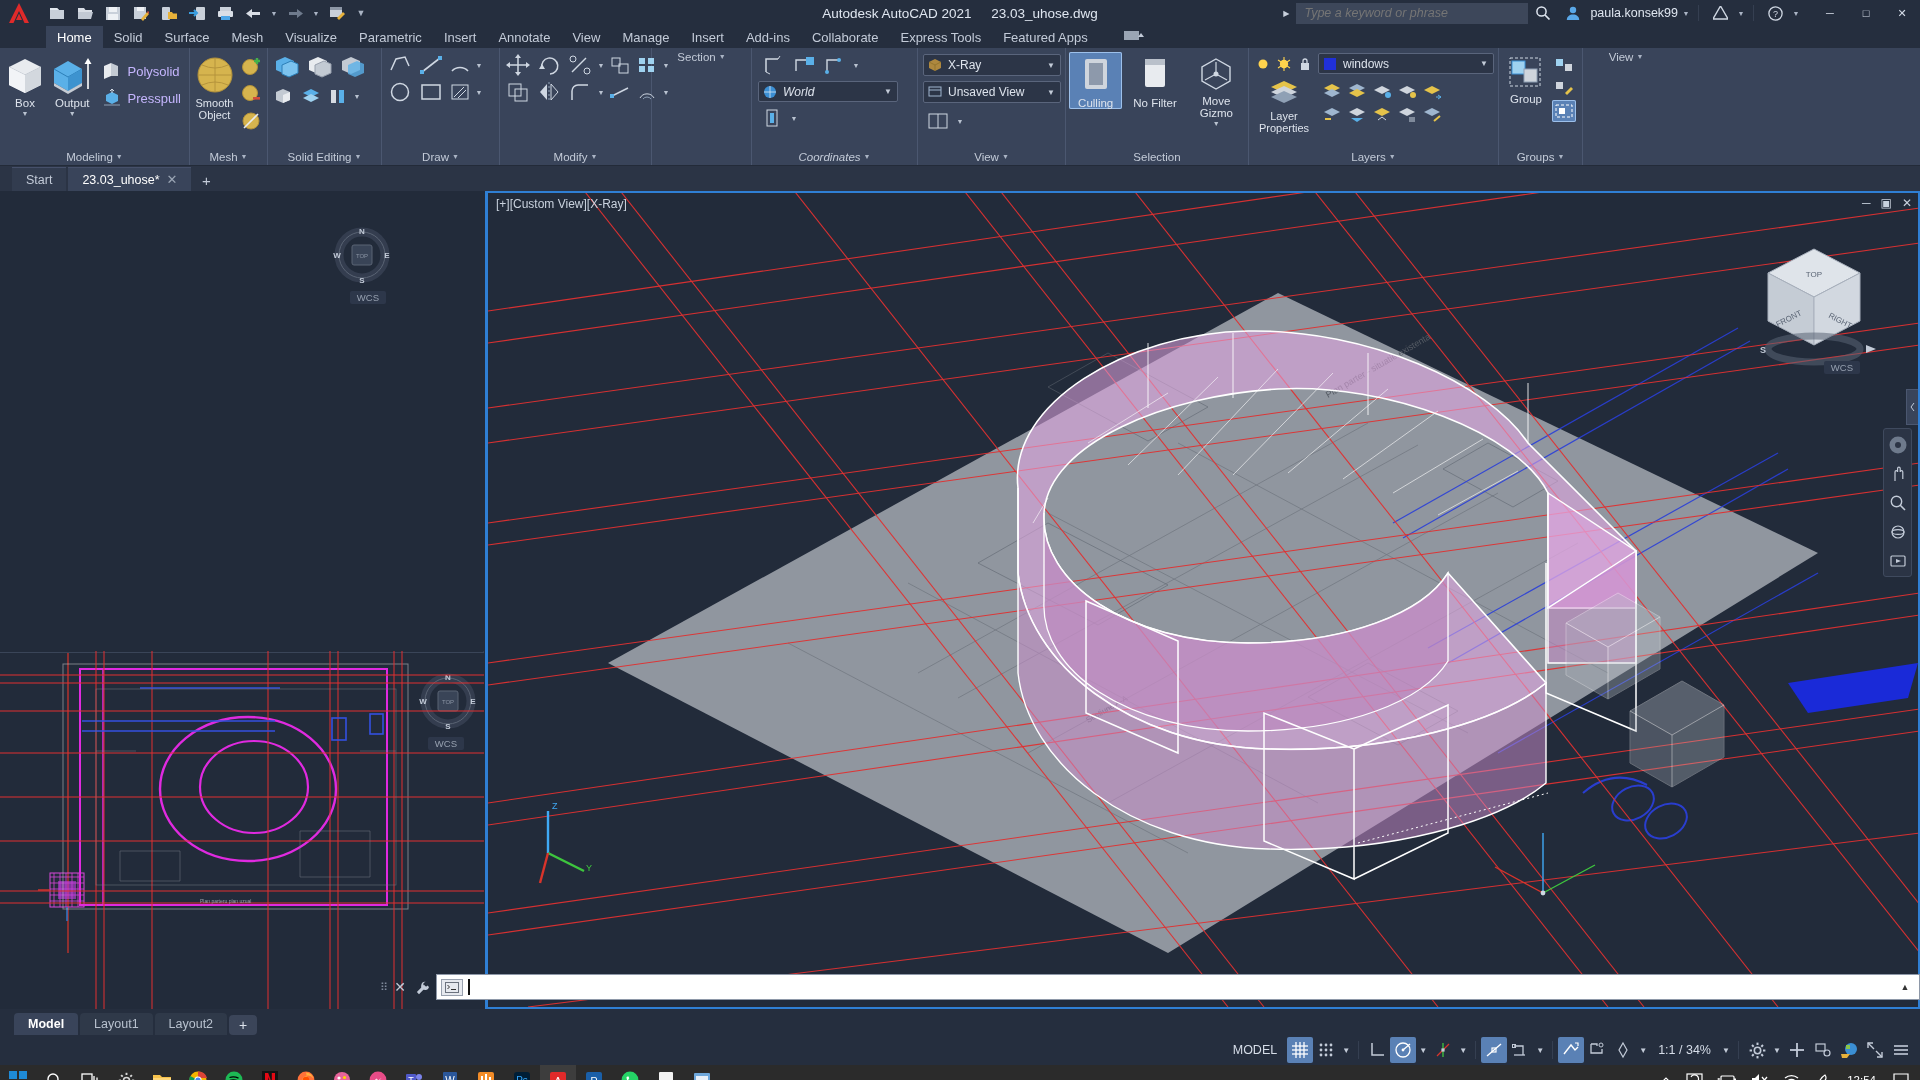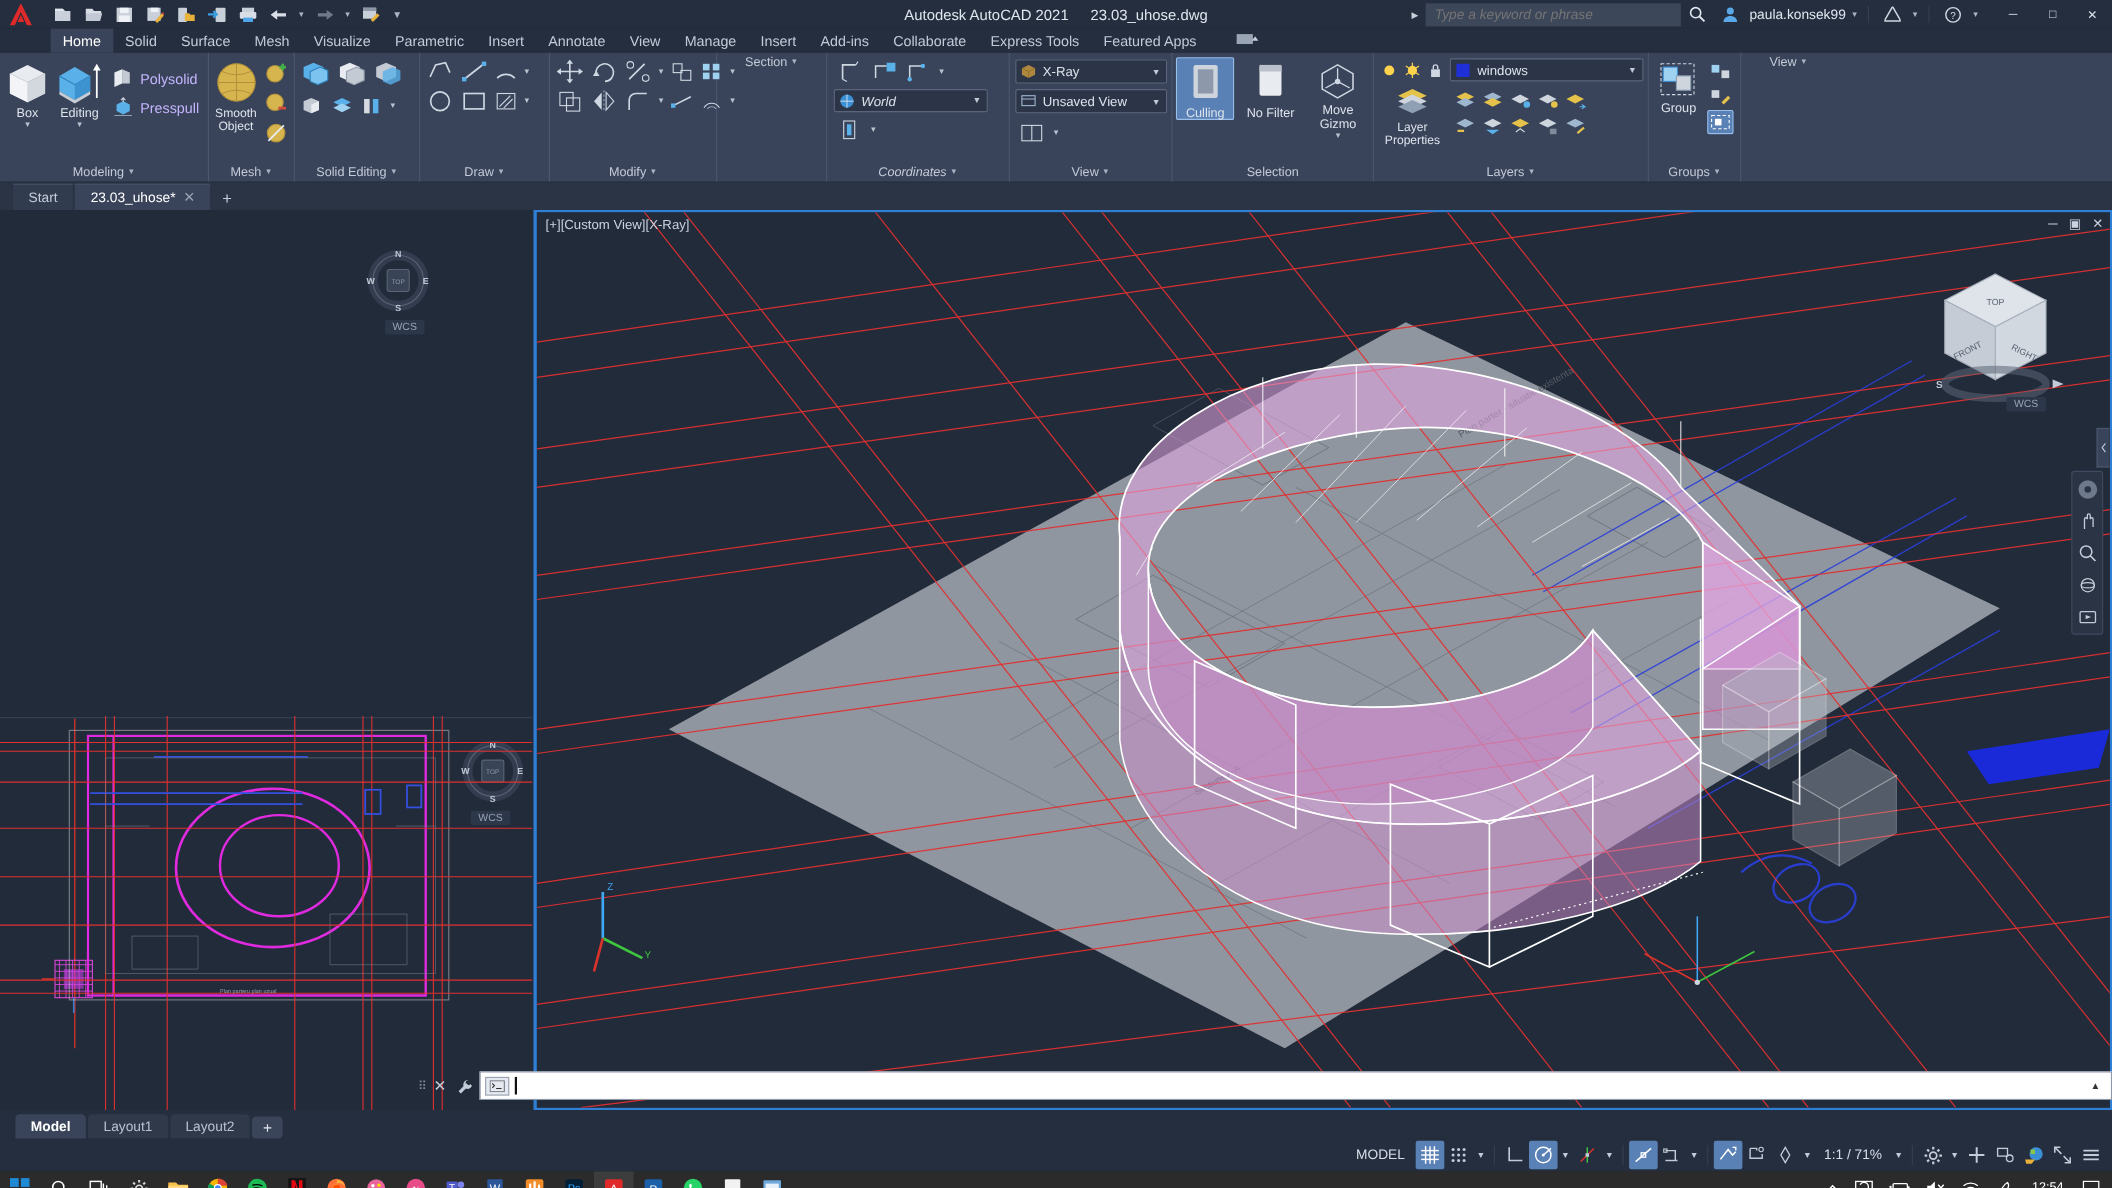--- a/index.html
+++ b/index.html
@@ -292,21 +292,21 @@
       </div>
       <div class="big-btn" style="width:58px;">
         <svg width="48" height="40" viewBox="0 0 48 40">
             <path d="M6 14 L20 6 L34 14 L34 28 L20 36 L6 28Z" fill="#5ab0e8"></path>
             <path d="M6 14 L20 22 L34 14" fill="none" stroke="#2c7fb8" stroke-width="1"></path>
             <path d="M20 22 L34 14 L34 28 L20 36Z" fill="#3d93cf"></path>
             <path d="M6 28 L20 36 L34 28 L34 31 L20 39 L6 31Z" fill="#c6ccd4"></path>
             <path d="M40 34 V6" stroke="#fff" stroke-width="1.6"></path>
             <path d="M40 3 l3.5 6 h-7z" fill="#fff"></path>
           </svg>
-        <span class="lbl">Editing</span>
+        <span class="lbl">Output</span>
         <span class="dcaret">▼</span>
       </div>
       <div style="display:flex;flex-direction:column;gap:3px;padding-top:7px;">
         <div class="row-btn">
           <svg width="22" height="20" viewBox="0 0 22 20">
               <path d="M3 5 L10 2 L10 15 L3 18Z" fill="#e8ebef"></path>
               <path d="M10 2 L17 5 L17 15 L10 15Z" fill="#c3cad3"></path>
             </svg>
           <span class="lbl">Polysolid</span>
         </div>
@@ -1296,21 +1296,21 @@
         <path d="M3 3 h6 v2 M3 3 v9 h11 v-4" fill="none" stroke="#c3cbd8" stroke-width="1.3"></path>
         <circle cx="13" cy="4" r="2" fill="none" stroke="#c3cbd8"></circle>
       </svg>
   </div>
   <div class="sb-item">
     <svg width="18" height="18" viewBox="0 0 18 18">
         <path d="M9 2 l4 7 -4 7 -4 -7z" fill="none" stroke="#c3cbd8" stroke-width="1.2"></path>
       </svg>
   </div>
   <div class="sb-caret">▼</div>
-  <div class="sb-item" style="font-size:12.5px;padding:0 8px;">1:1 / 71%</div>
+  <div class="sb-item" style="font-size:12.5px;padding:0 8px;">1:1 / 34%</div>
   <div class="sb-caret">▼</div>
   <div class="sb-sep"></div>
   <div class="sb-item">
     <svg width="17" height="17" viewBox="0 0 17 17">
         <circle cx="8.5" cy="8.5" r="3.2" fill="none" stroke="#c3cbd8" stroke-width="1.6"></circle>
         <g stroke="#c3cbd8" stroke-width="2">
           <line x1="8.5" y1="0.6" x2="8.5" y2="3"></line>
           <line x1="8.5" y1="14" x2="8.5" y2="16.4"></line>
           <line x1="0.6" y1="8.5" x2="3" y2="8.5"></line>
           <line x1="14" y1="8.5" x2="16.4" y2="8.5"></line>

